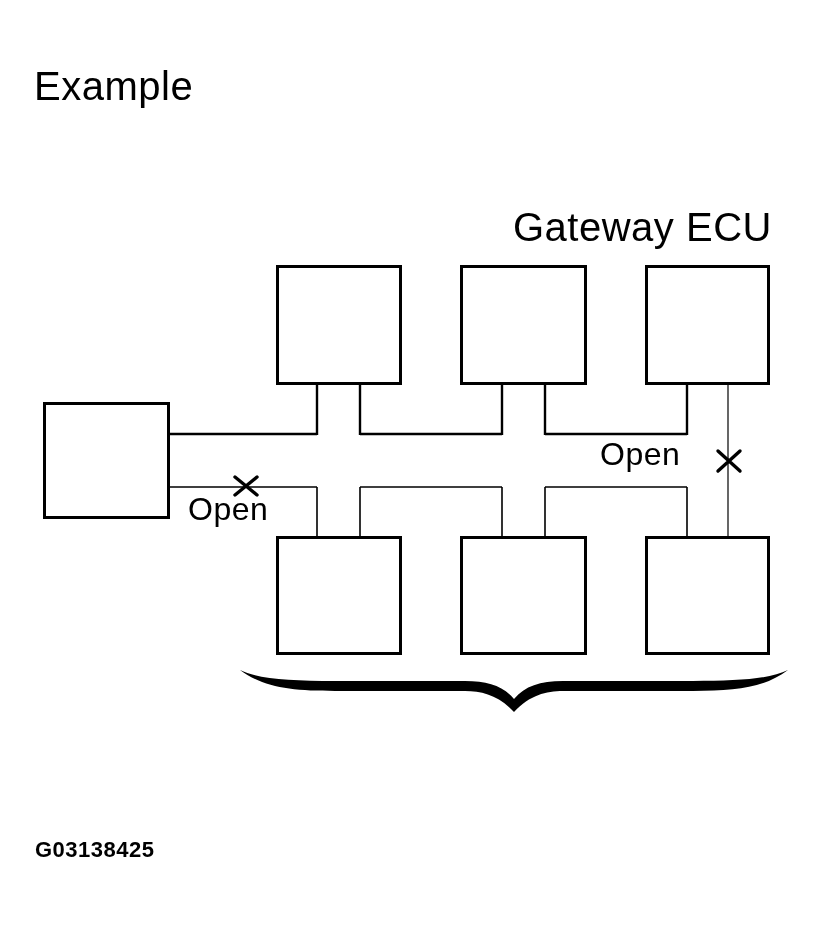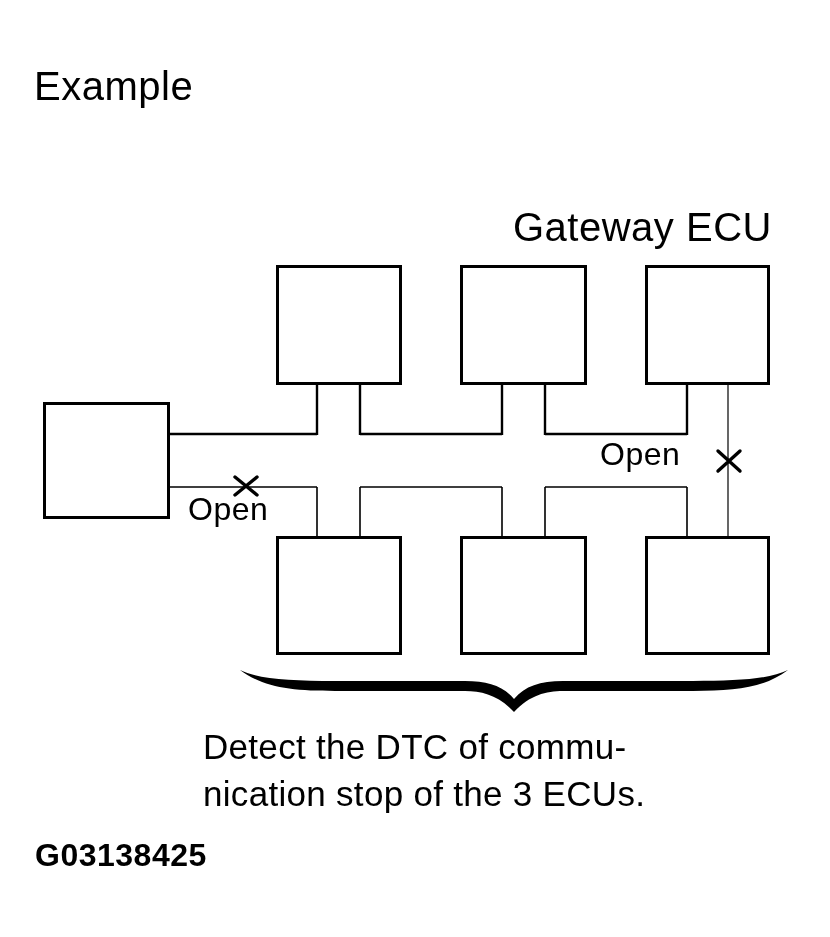--- a/index.html
+++ b/index.html
@@ -26,21 +26,21 @@
     top: 723px;
     font-size: 35px;
     line-height: 47px;
     letter-spacing: 0.3px;
     color: #000000;
   }
   .figure-id {
     position: absolute;
     left: 35px;
     top: 837px;
-    font-size: 32px;
+    font-size: 22px;
     font-weight: bold;
     letter-spacing: 0.5px;
     color: #000000;
   }
   .ecu-box {
     position: absolute;
     box-sizing: border-box;
     border: 3px solid #000000;
     background: #ffffff;
   }
@@ -106,20 +106,16 @@
       C 546 691 530 695 514 712
       C 498 695 482 691 465 691
       L 335 691
       C 292 691 264 688 240 670
       Z"></path>
   </svg>
 
   <div class="label lbl-open" style="left:188px; top:493px;">Open</div>
   <div class="label lbl-open" style="left:600px; top:438px;">Open</div>
 
-  <div class="caption">
-    <div>Detect the DTC of commu-</div>
-    <div>nication stop of the 3 ECUs.</div>
-  </div>
 
   <div class="figure-id">G03138425</div>
 
 </div>
 
 </body></html>

